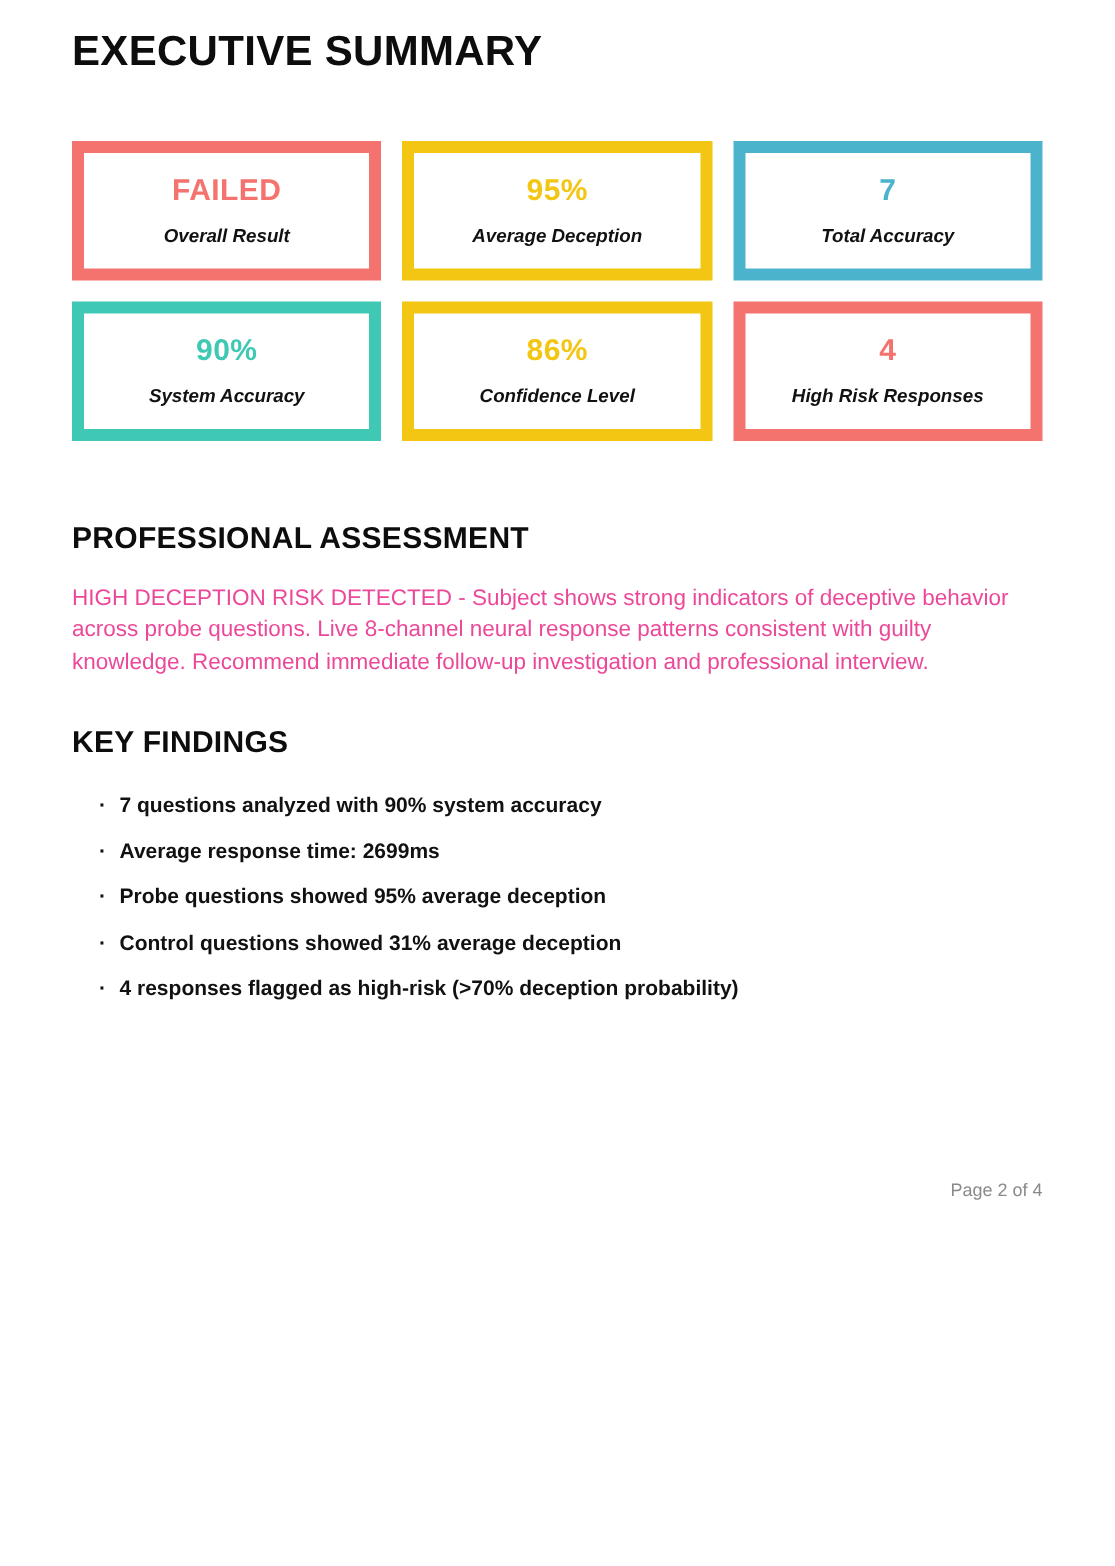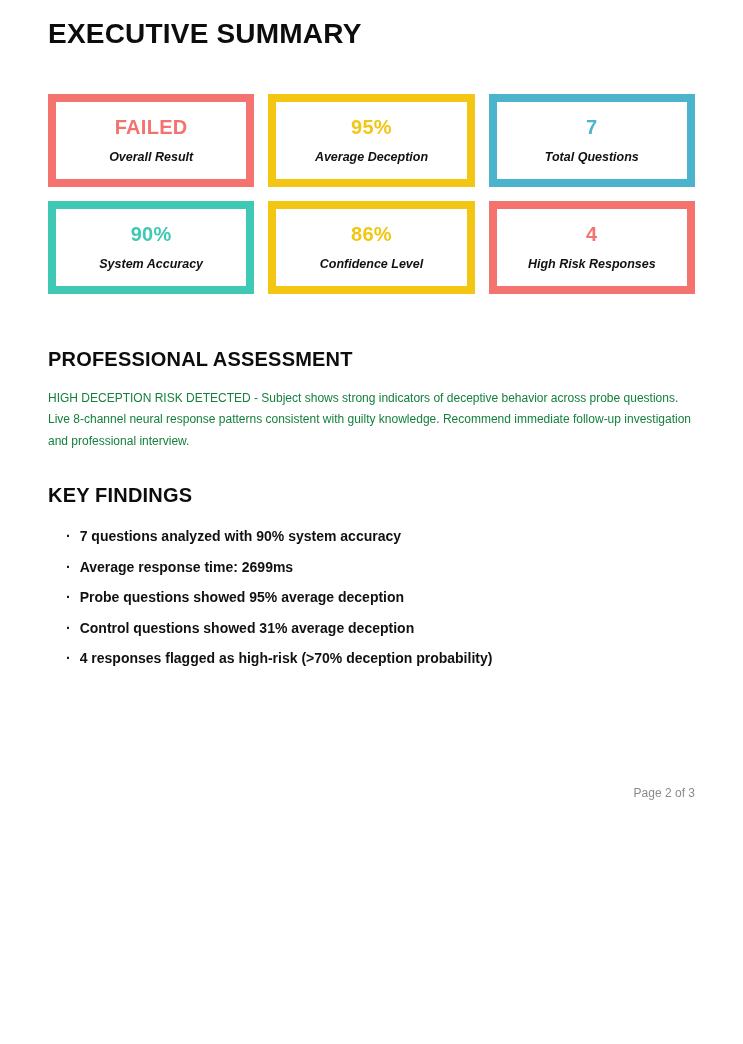--- a/index.html
+++ b/index.html
@@ -56,24 +56,24 @@
   }
   .section-heading {
     font-size: 20px;
     font-weight: bold;
     color: #0d0d0d;
     letter-spacing: 0.2px;
   }
   .assessment-heading { margin-top: 54px; }
   .assessment-body {
     margin-top: 17px;
-    font-size: 12px;
+    font-size: 15px;
     line-height: 21.5px;
     font-weight: normal;
-    color: #15803d;
+    color: #ec4899;
     max-width: 647px;
   }
   .findings-heading { margin-top: 32px; }
   .findings-list {
     margin-top: 21px;
     list-style: none;
   }
   .findings-list li {
     display: flex;
     align-items: baseline;
@@ -106,21 +106,21 @@
     <div class="stat-card" style="border-color: rgb(244, 115, 110);">
       <div class="stat-value" style="color: rgb(244, 115, 110);">FAILED</div>
       <div class="stat-label">Overall Result</div>
     </div>
     <div class="stat-card" style="border-color: rgb(242, 198, 18);">
       <div class="stat-value" style="color: rgb(242, 198, 18);">95%</div>
       <div class="stat-label">Average Deception</div>
     </div>
     <div class="stat-card" style="border-color: rgb(75, 180, 204);">
       <div class="stat-value" style="color: rgb(75, 180, 204);">7</div>
-      <div class="stat-label">Total Questions</div>
+      <div class="stat-label">Total Accuracy</div>
     </div>
     <div class="stat-card" style="border-color: rgb(63, 200, 179);">
       <div class="stat-value" style="color: rgb(63, 200, 179);">90%</div>
       <div class="stat-label">System Accuracy</div>
     </div>
     <div class="stat-card" style="border-color: rgb(242, 198, 18);">
       <div class="stat-value" style="color: rgb(242, 198, 18);">86%</div>
       <div class="stat-label">Confidence Level</div>
     </div>
     <div class="stat-card" style="border-color: rgb(244, 115, 110);">
@@ -149,15 +149,15 @@
     <li>
       <span class="bullet-dot">·</span>
       <span>Control questions showed 31% average deception</span>
     </li>
     <li>
       <span class="bullet-dot">·</span>
       <span>4 responses flagged as high-risk (&gt;70% deception probability)</span>
     </li>
   </ul>
 
-  <div class="page-footer">Page 2 of 3</div>
+  <div class="page-footer">Page 2 of 4</div>
 
 </div>
 
 </body></html>

